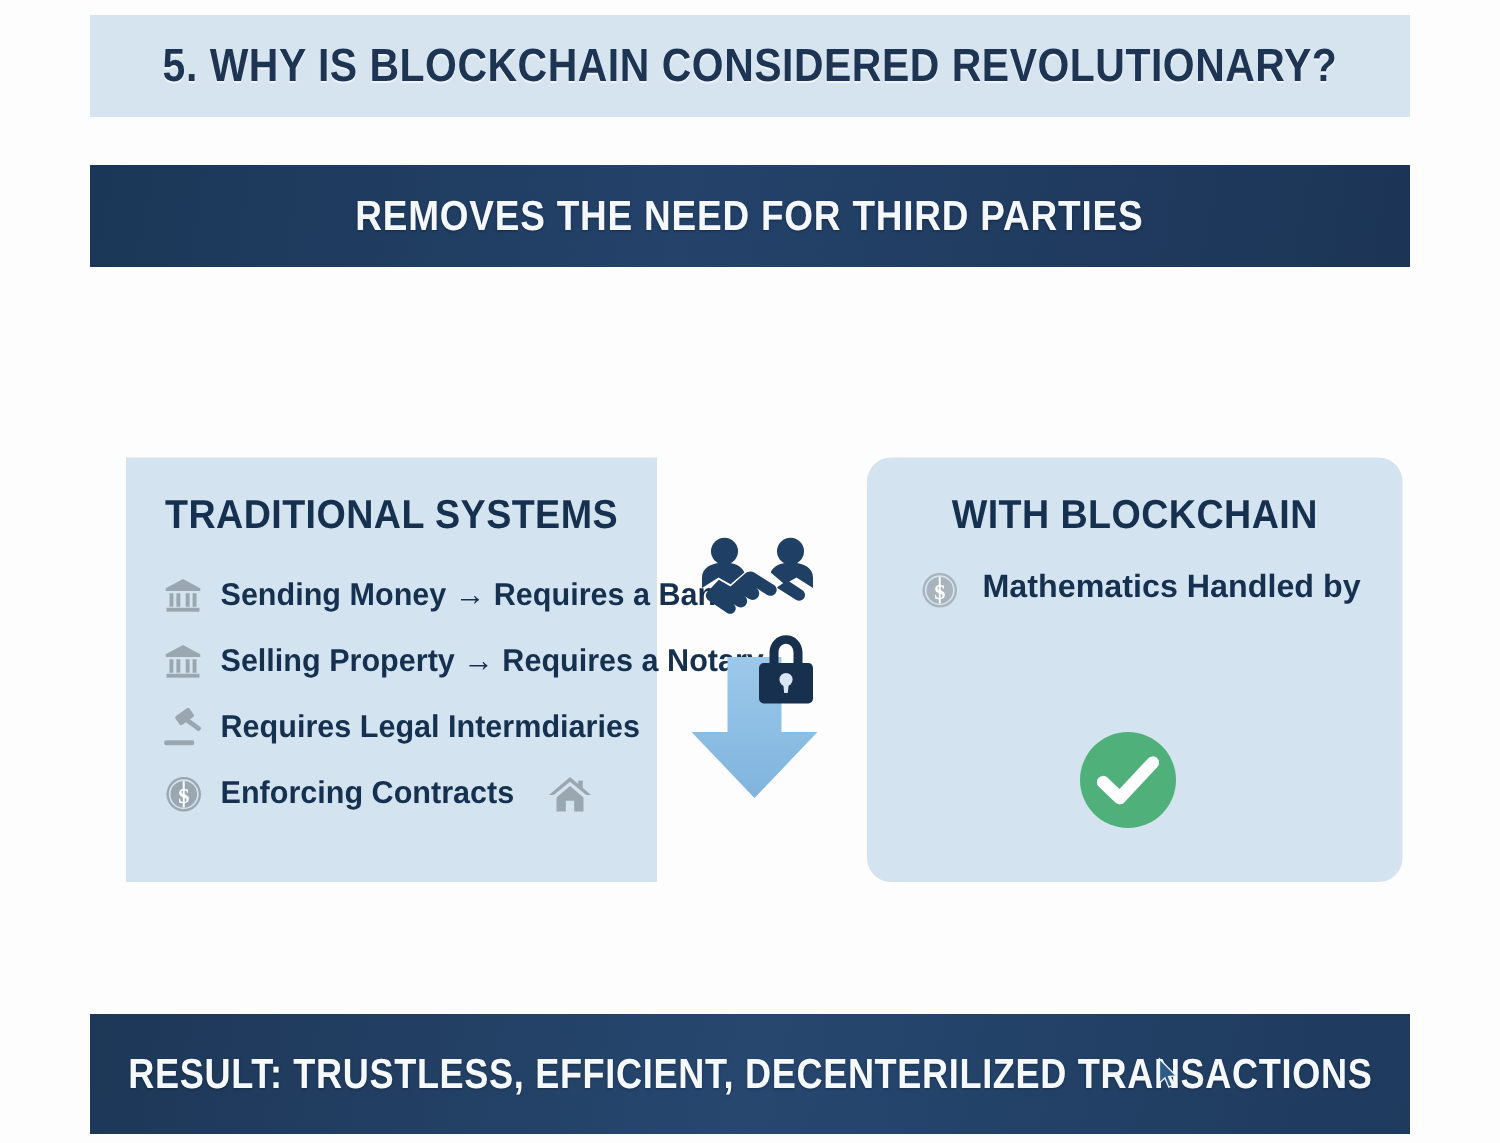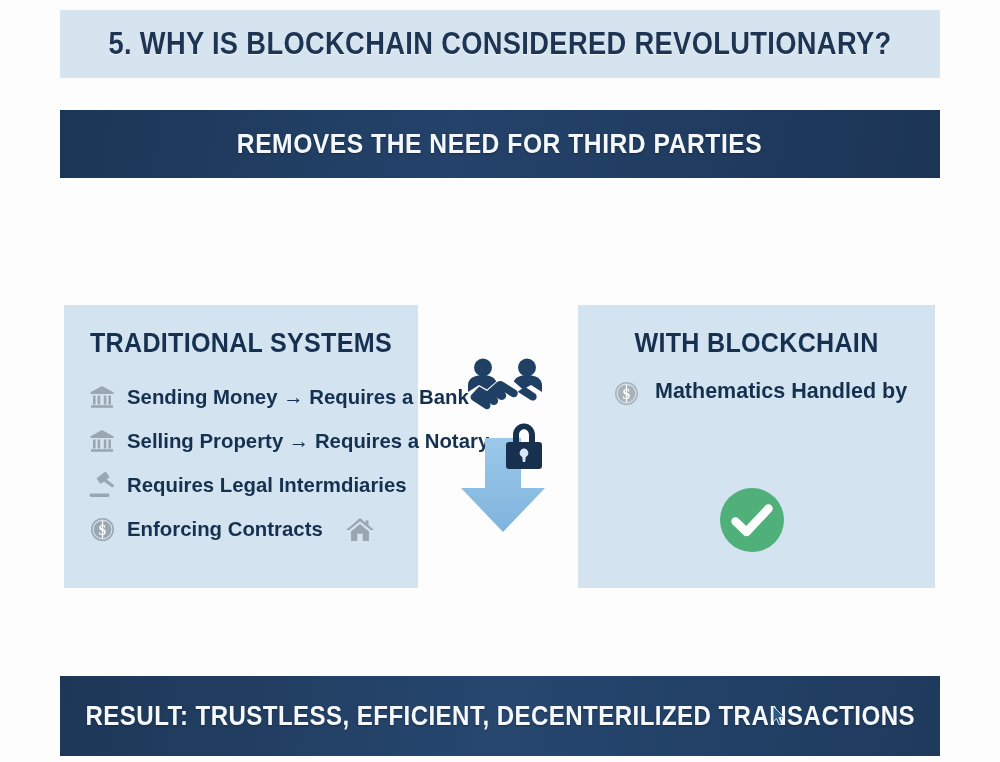--- a/index.html
+++ b/index.html
@@ -88,30 +88,31 @@
     white-space: nowrap;
   }
 
   
   .card {
     position: absolute;
     background: #d4e3f0;
     box-sizing: border-box;
   }
   .card-left {
-    left: 64px;
+    left: 84px;
     top: 305px;
     width: 354px;
     height: 283px;
   }
   .card-right {
     left: 578px;
     top: 305px;
     width: 357px;
     height: 283px;
+    border-radius: 16px;
   }
   .card-heading {
     font-family: "Liberation Sans Narrow", "Liberation Sans", sans-serif;
     font-weight: 700;
     font-size: 27px;
     color: #15314f;
     text-align: center;
     letter-spacing: 0.3px;
     transform: scaleX(0.93);
     white-space: nowrap;

